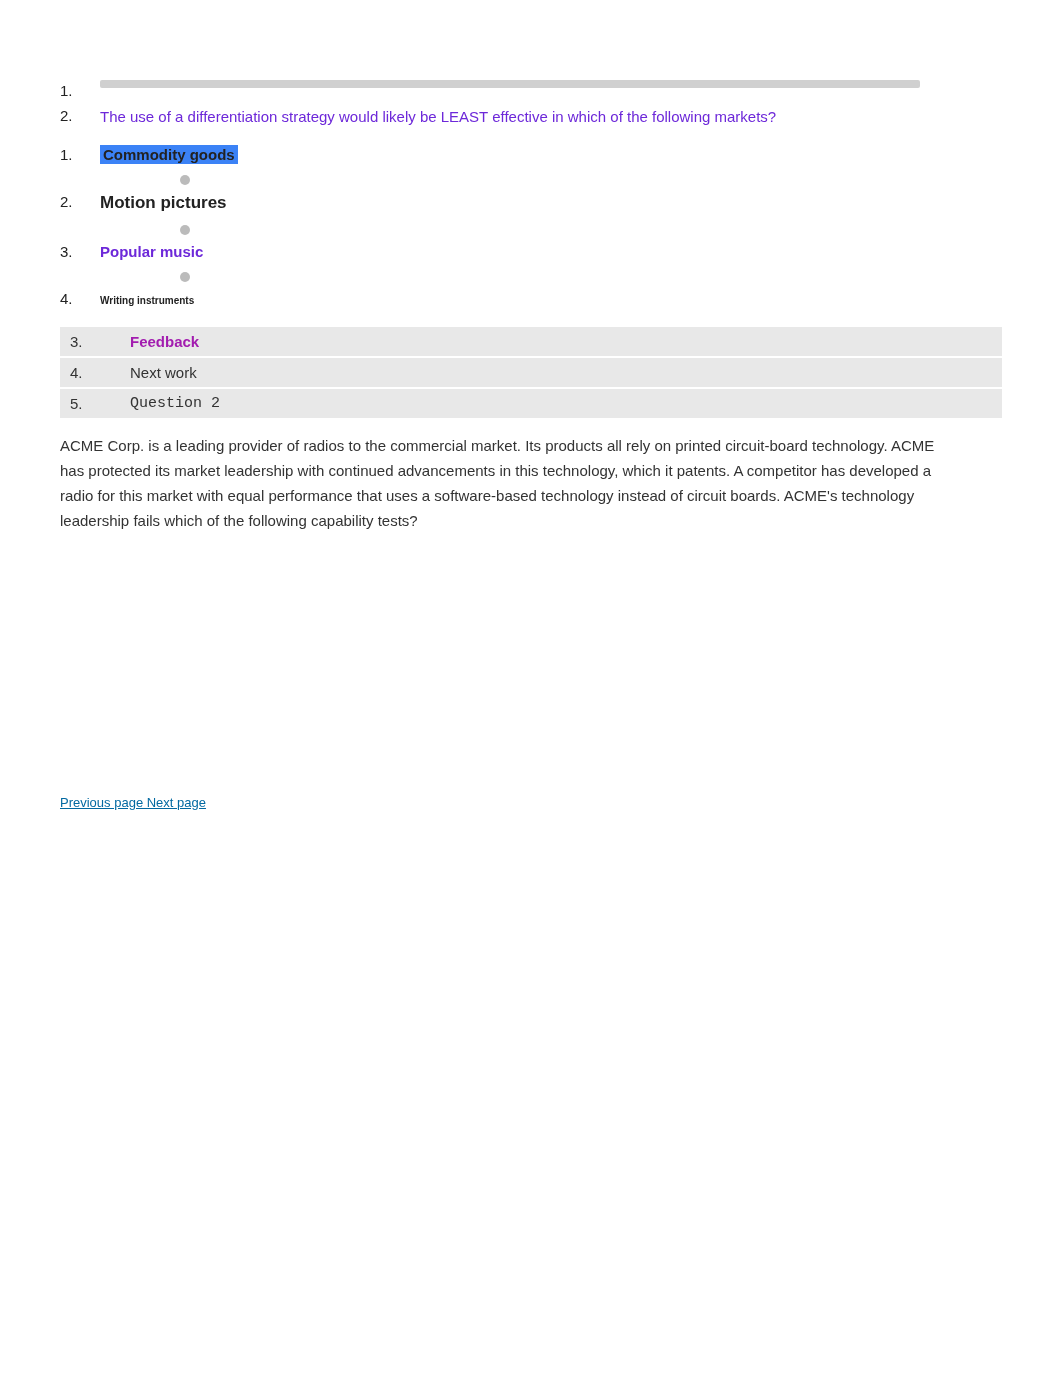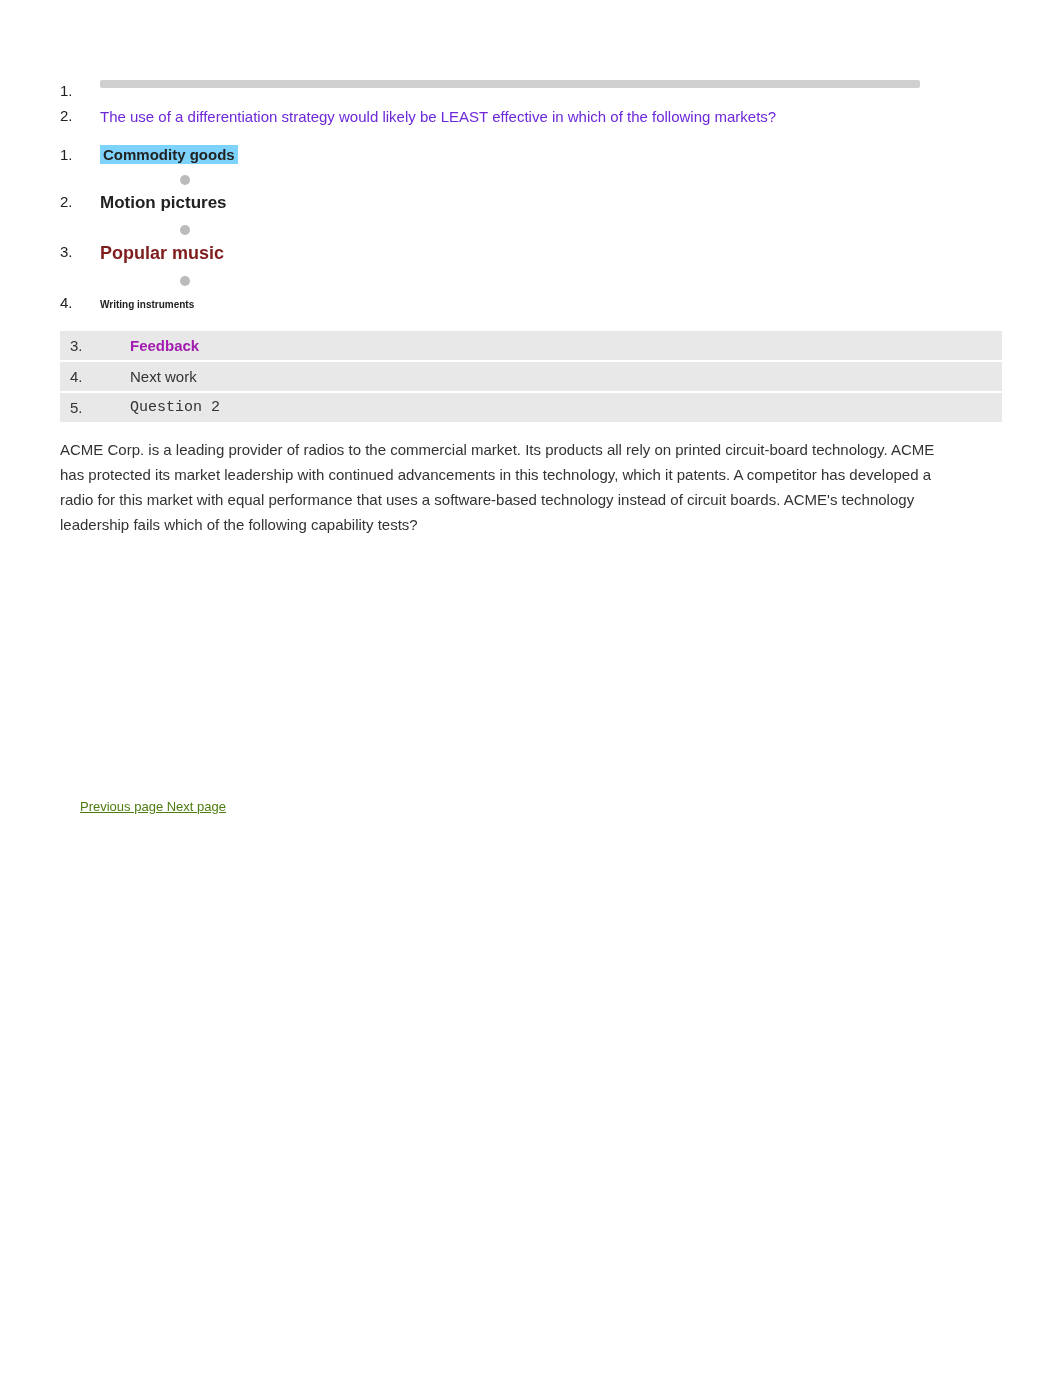--- a/index.html
+++ b/index.html
@@ -53,21 +53,21 @@
 
 <div style="display:flex; align-items:flex-start; margin-bottom:18px;">
   <span style="min-width:40px; font-size:15px; color:#222; padding-top:2px;">2.</span>
   <div style="flex:1; font-size:15px; line-height:1.55; color:#6d28d9;">The use of a differentiation strategy would likely be LEAST effective in which of the following markets?</div>
 </div>
 
 <div style="margin-bottom: 4px;">
   <div style="display:flex; align-items:flex-start;">
     <span style="min-width:40px; font-size:15px; color:#222;">1.</span>
     <div>
-      <span style="font-weight:bold; font-size:15px; color:#222; background-color:#7dd3fc; padding: 1px 3px;">Commodity goods</span>
+      <span style="font-weight:bold; font-size:15px; color:#222; background-color:#3b82f6; padding: 1px 3px;">Commodity goods</span>
     </div>
   </div>
   <div class="dot-row">
     <span class="dot"></span>
   </div>
 </div>
 
 <div style="margin-bottom: 4px; margin-top: 8px;">
   <div style="display:flex; align-items:flex-start;">
     <span style="min-width:40px; font-size:15px; color:#222;">2.</span>
@@ -77,21 +77,21 @@
   </div>
   <div class="dot-row">
     <span class="dot"></span>
   </div>
 </div>
 
 <div style="margin-bottom: 4px; margin-top: 8px;">
   <div style="display:flex; align-items:flex-start;">
     <span style="min-width:40px; font-size:15px; color:#222;">3.</span>
     <div>
-      <span style="font-weight:bold; font-size:18px; color:#7f1d1d;">Popular music</span>
+      <span style="font-weight:bold; font-size:15px; color:#6d28d9;">Popular music</span>
     </div>
   </div>
   <div class="dot-row">
     <span class="dot"></span>
   </div>
 </div>
 
 <div style="margin-bottom: 20px; margin-top: 8px;">
   <div style="display:flex; align-items:flex-start;">
     <span style="min-width:40px; font-size:15px; color:#222;">4.</span>
@@ -114,14 +114,14 @@
     <span style="min-width:60px; font-size:15px; color:#333;">5.</span>
     <span style="font-size:15px; color:#333;font-family:Liberation Mono, monospace;">Question 2</span>
   </div>
 </div>
 
 <div>
   <p style="font-size:15px; line-height:1.65; color:#333; max-width:900px;">ACME Corp. is a leading provider of radios to the commercial market. Its products all rely on printed circuit-board technology. ACME has protected its market leadership with continued advancements in this technology, which it patents. A competitor has developed a radio for this market with equal performance that uses a software-based technology instead of circuit boards. ACME's technology leadership fails which of the following capability tests?</p>
 </div>
 
 <div style="margin-top: 260px;">
-  <a style="text-decoration: underline; color:#4d7c0f; font-size:13px;margin-left:20px;" href="#">Previous page   Next page</a>
+  <a style="text-decoration: underline; color:#0369a1; font-size:13px;" href="#">Previous page   Next page</a>
 </div>
 
 </body></html>

